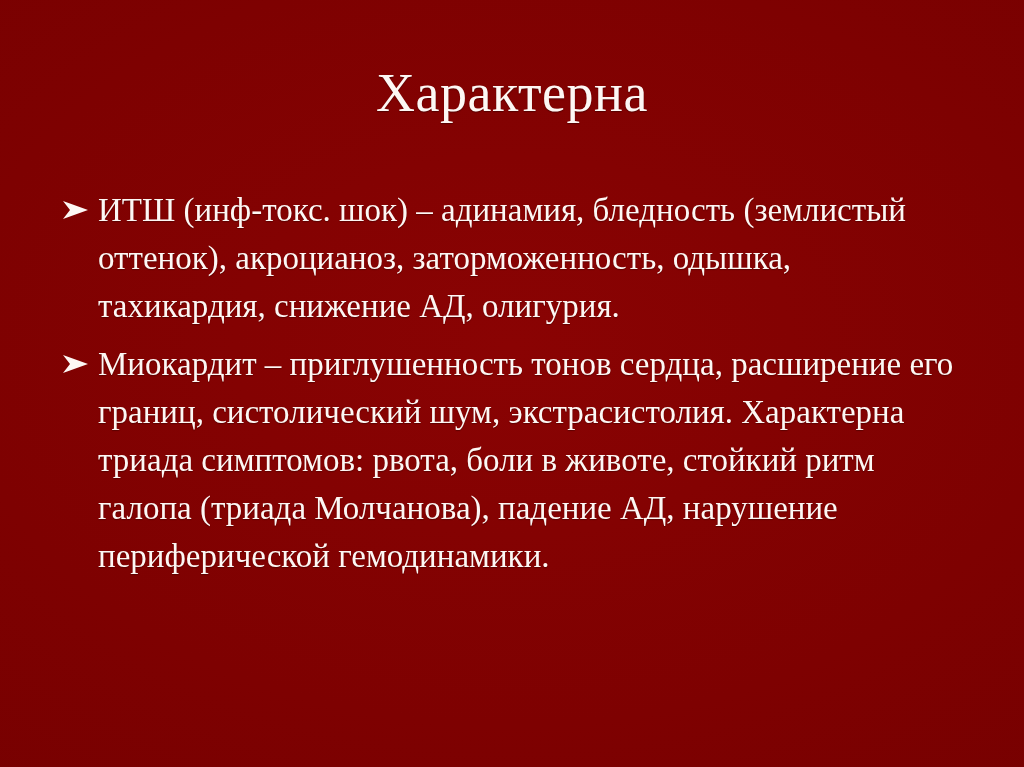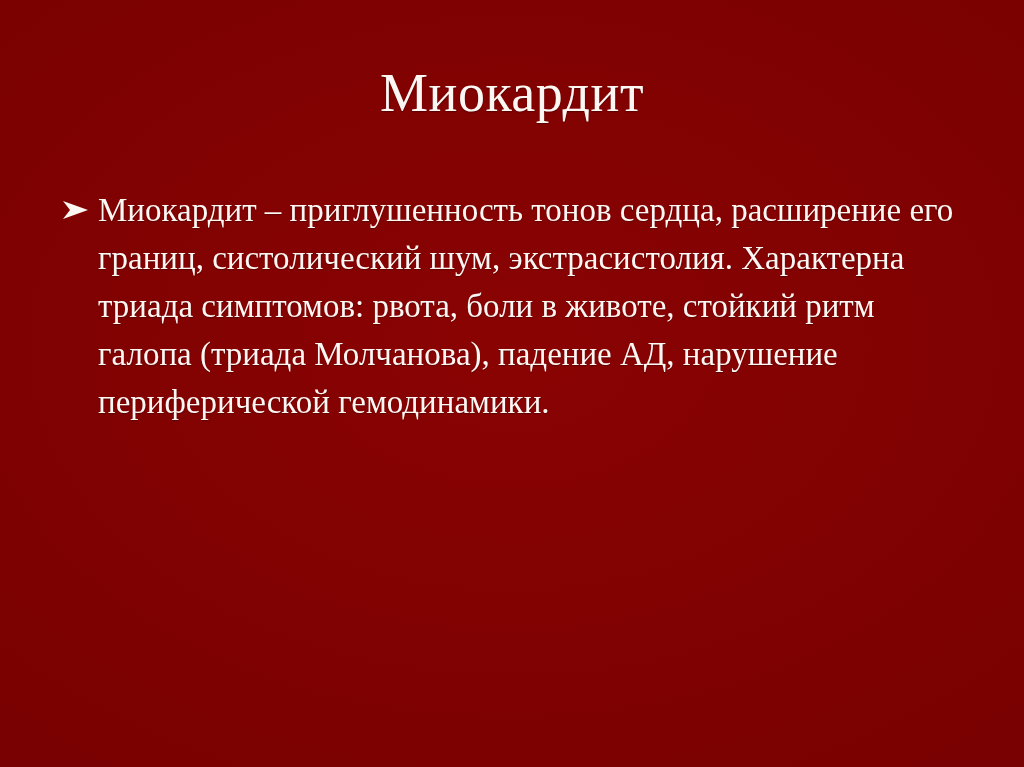--- a/index.html
+++ b/index.html
@@ -74,24 +74,32 @@
 
   .bullet-text {
     display: block;
   }
 </style>
 </head>
 <body>
 
 <div class="slide">
 
-  <h1 class="slide-title">Миокардит</h1>
+  <h1 class="slide-title">Характерна</h1>
 
   <div class="body-block">
 
+    <div class="bullet-item">
+      <span class="bullet-marker">
+        <svg viewBox="0 0 28 24" aria-hidden="true">
+          <path d="M1 3 L26 12 L1 21 L8 12 Z" fill="#fdf7f4"></path>
+        </svg>
+      </span>
+      <span class="bullet-text">ИТШ (инф-токс. шок) – адинамия, бледность (землистый оттенок), акроцианоз, заторможенность, одышка, тахикардия, снижение АД, олигурия.</span>
+    </div>
 
     <div class="bullet-item">
       <span class="bullet-marker">
         <svg viewBox="0 0 28 24" aria-hidden="true">
           <path d="M1 3 L26 12 L1 21 L8 12 Z" fill="#fdf7f4"></path>
         </svg>
       </span>
       <span class="bullet-text">Миокардит – приглушенность тонов сердца, расширение его границ, систолический шум, экстрасистолия. Характерна триада симптомов: рвота, боли в животе, стойкий ритм галопа (триада Молчанова), падение АД, нарушение периферической гемодинамики.</span>
     </div>
 

